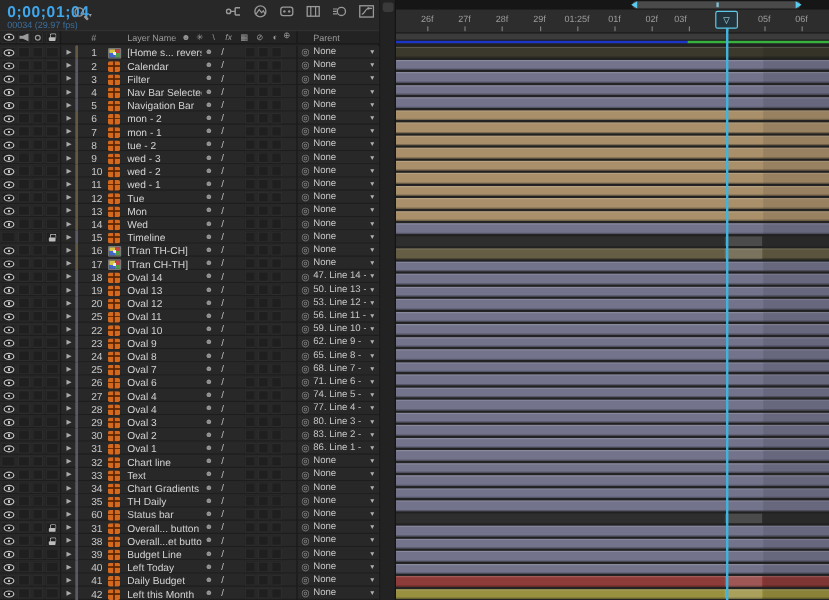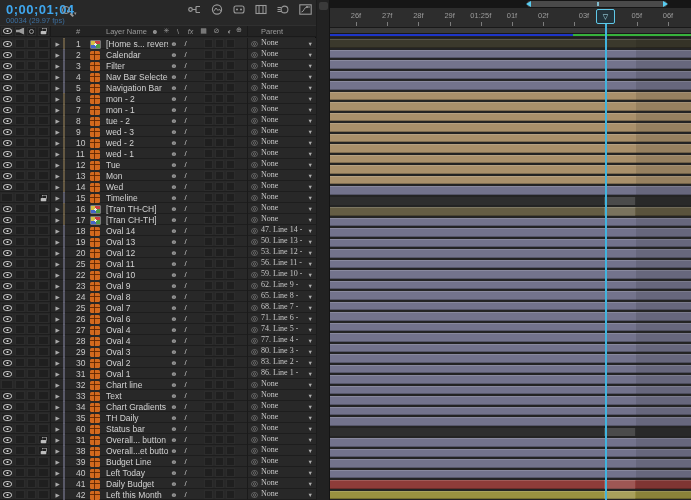--- a/index.html
+++ b/index.html
@@ -51,21 +51,21 @@
     background-image:linear-gradient(transparent 0 3px, rgba(90,35,0,.85) 3px 4.5px, transparent 4.5px),
                      linear-gradient(90deg, transparent 0 4px, rgba(90,35,0,.85) 4px 5.5px, transparent 5.5px); }
   .src-comp { width:11px; height:9px; border:1px solid #777; border-radius:1px;
     background-image:radial-gradient(circle at 50% 50%, #eee 0 1.2px, transparent 1.4px),
                      conic-gradient(#c94040 0 25%, #4d9c44 0 50%, #4466c8 0 75%, #d6c244 0); }
   .layer-name-t { color:#d2d2d2; }
   .shy-g { color:#9a9a9a; font-size:6.5px; }
   .qual-g { color:#c0c0c0; font-size:8px; font-style:normal; }
   .fx-g { color:#cccccc; font-size:7px; font-style:italic; }
   .pick-g { color:#909090; font-size:8px; cursor:pointer; }
-  .parent-t { color:#c6c6c6; font-size:8px; white-space:nowrap; overflow:hidden; display:inline-block; max-width:44px; cursor:pointer;font-family:Liberation Serif, serif; }
+  .parent-t { color:#c6c6c6; font-size:8px; white-space:nowrap; overflow:hidden; display:inline-block; max-width:44px; cursor:pointer; }
   .parent-arrow { position:absolute; right:3px; top:50%; transform:translateY(-50%); color:#b0b0b0; font-size:5.5px; cursor:pointer; }
   .hdr-ico { color:#9a9a9a; font-size:7px; }
   .spk-i { width:8px; height:7px; background:#9a9a9a; clip-path:polygon(0 32%,38% 32%,100% 0,100% 100%,38% 68%,0 68%); }
   .solo-i { width:5px; height:5px; border:1px solid #9a9a9a; border-radius:50%; }
   .tag-i { width:7px; height:7px; background:#9a9a9a; clip-path:polygon(0 0,65% 0,100% 50%,65% 100%,0 100%); border-radius:1px; }
   
   #timeline-panel { position:absolute; left:317px; top:0; width:374px; height:500px; background:#1e1e1e; }
   #tl-gutter { position:absolute; left:0; top:0; width:13px; height:500px; background:#222; border-right:1px solid #141414; }
   #marker-bin { position:absolute; left:2px; top:2px; width:9px; height:8px; background:#3a3a3a; border-radius:2px; cursor:pointer; }
   #tl-content { position:absolute; left:13px; top:0; right:0; bottom:0; }
@@ -1554,21 +1554,21 @@
           <span class="ruler-tick" style="left: 88.4px;">28f</span>
           <span class="ruler-mark" style="left: 88.4px;"></span>
           <span class="ruler-tick" style="left: 119.6px;">29f</span>
           <span class="ruler-mark" style="left: 119.6px;"></span>
           <span class="ruler-tick" style="left: 150.8px;">01:25f</span>
           <span class="ruler-mark" style="left: 150.8px;"></span>
           <span class="ruler-tick" style="left: 182px;">01f</span>
           <span class="ruler-mark" style="left: 182px;"></span>
           <span class="ruler-tick" style="left: 213.2px;">02f</span>
           <span class="ruler-mark" style="left: 213.2px;"></span>
-          <span class="ruler-tick" style="left: 254px;">03f</span>
+          <span class="ruler-tick" style="left: 237px;">03f</span>
           <span class="ruler-mark" style="left: 244.4px;"></span>
           <span class="ruler-tick" style="left: 275.6px;">04f</span>
           <span class="ruler-mark" style="left: 275.6px;"></span>
           <span class="ruler-tick" style="left: 306.8px;">05f</span>
           <span class="ruler-mark" style="left: 306.8px;"></span>
           <span class="ruler-tick" style="left: 338px;">06f</span>
           <span class="ruler-mark" style="left: 338px;"></span>
         </div>
       <div id="workarea-bar"></div>
       <div id="cache-line">

